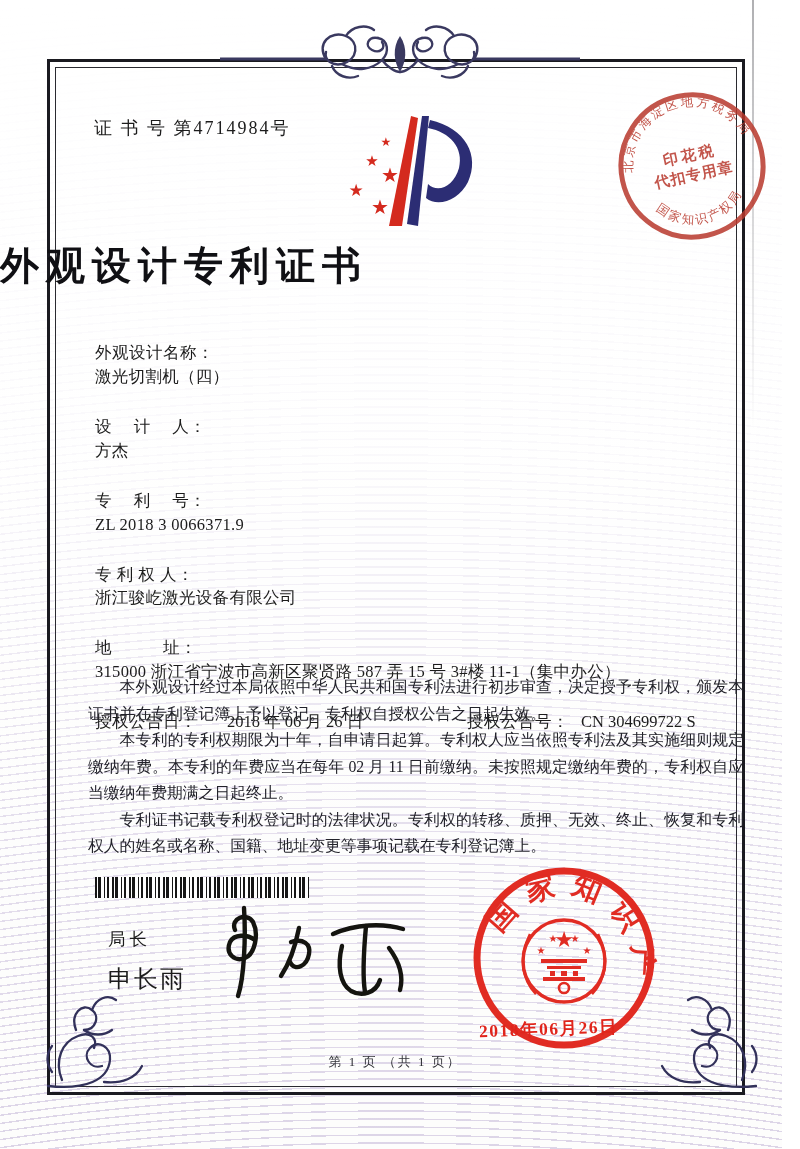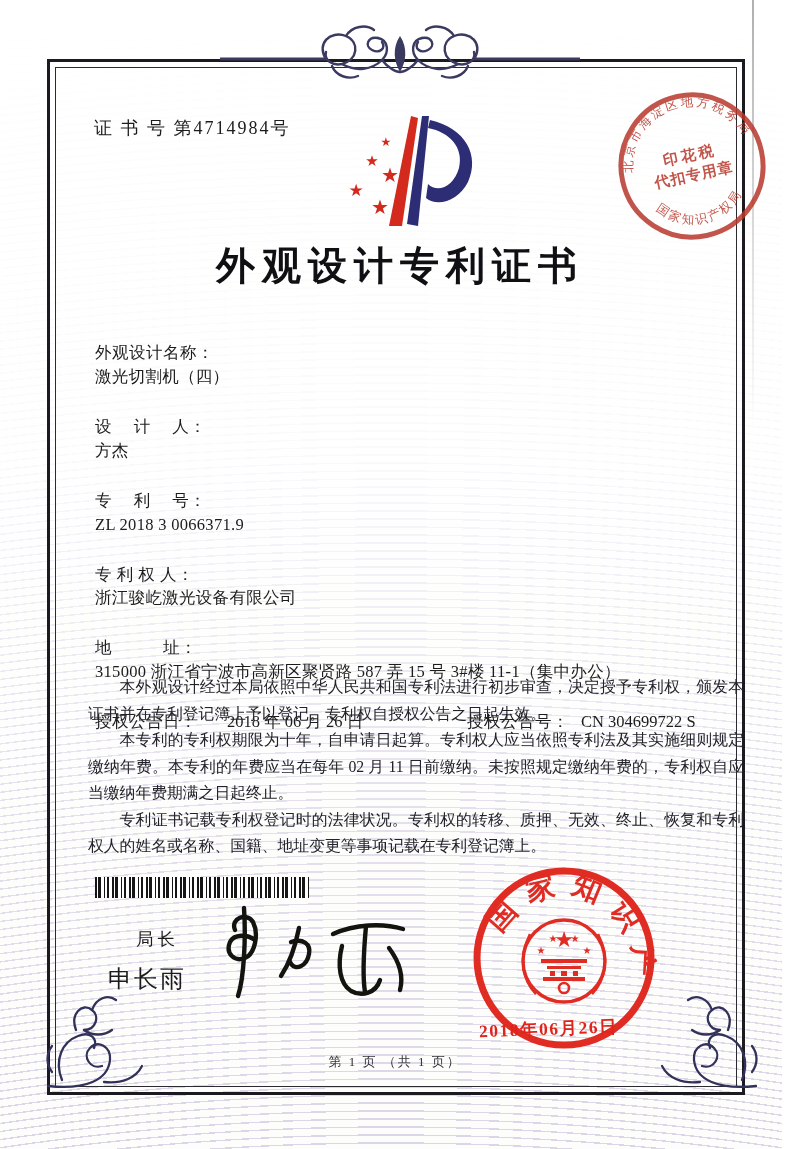--- a/index.html
+++ b/index.html
@@ -17,21 +17,21 @@
       repeating-radial-gradient(circle at 50% 330%, rgba(168,148,198,.38) 0 1.4px, rgba(255,255,255,0) 1.4px 8px);
   }
   .frame{
     position:absolute;left:55px;top:67px;width:680px;height:1018px;
     border:1.5px solid #2a2a30;outline:3px solid #1a1a20;outline-offset:5px;
     pointer-events:none;
   }
   .cert-number{position:absolute;left:94px;top:116px;font-size:18px;letter-spacing:2px;}
   .logo{position:absolute;left:328px;top:104px;}
   .title{
-    position:absolute;left:0;top:239px;width:800px;text-align:center;
+    position:absolute;left:0;top:239px;width:800px;text-align:left;
     font-size:39px;font-weight:700;letter-spacing:7px;color:#101014;
   }
   .fields{position:absolute;left:95px;top:341px;width:645px;font-size:16.5px;line-height:1.45;}
   .frow{display:flex;margin-bottom:26px;align-items:flex-start;flex-direction:column;}
   .flabel{width:132px;flex:none;letter-spacing:.5px;}
   .fvalue{flex:1;letter-spacing:.3px;}
   .frow-grant{position:relative;height:26px;font-family:Liberation Serif, serif;}
   .grant-group{display:flex;}
   .grant-no{position:absolute;left:372px;top:0;gap:8px;}
   .grant-no .flabel{width:auto;margin-right:4px;}
@@ -39,21 +39,21 @@
     position:absolute;left:88px;top:674px;width:656px;
     font-size:15.8px;line-height:1.68;text-align:justify;color:#22222a;
   }
   .paragraphs p{margin:0;text-indent:2em;}
   .barcode{
     position:absolute;left:95px;top:877px;width:214px;height:21px;
     background:repeating-linear-gradient(90deg,
       #161616 0 2px,#fff 2px 3px,#161616 3px 6px,#fff 6px 9px,
       #161616 9px 10px,#fff 10px 12px,#161616 12px 14px,#fff 14px 17px);
   }
-  .sig-title{position:absolute;left:108px;top:927px;font-size:17.5px;letter-spacing:4px;margin-left:28px;}
+  .sig-title{position:absolute;left:108px;top:927px;font-size:17.5px;letter-spacing:4px;}
   .sig-name{position:absolute;left:108px;top:963px;font-size:24px;letter-spacing:2px;}
   .signature-svg{position:absolute;left:205px;top:898px;}
   .office-seal{position:absolute;left:468px;top:862px;opacity:.96;}
   .seal-date{
     position:absolute;left:479px;top:1016px;width:180px;
     color:#e0241b;font-weight:700;font-size:17.5px;letter-spacing:1.5px;
     transform:rotate(-2deg);
   }
   .tax-stamp{position:absolute;left:612px;top:86px;transform:rotate(-12deg);opacity:.85;}
   .footer{

